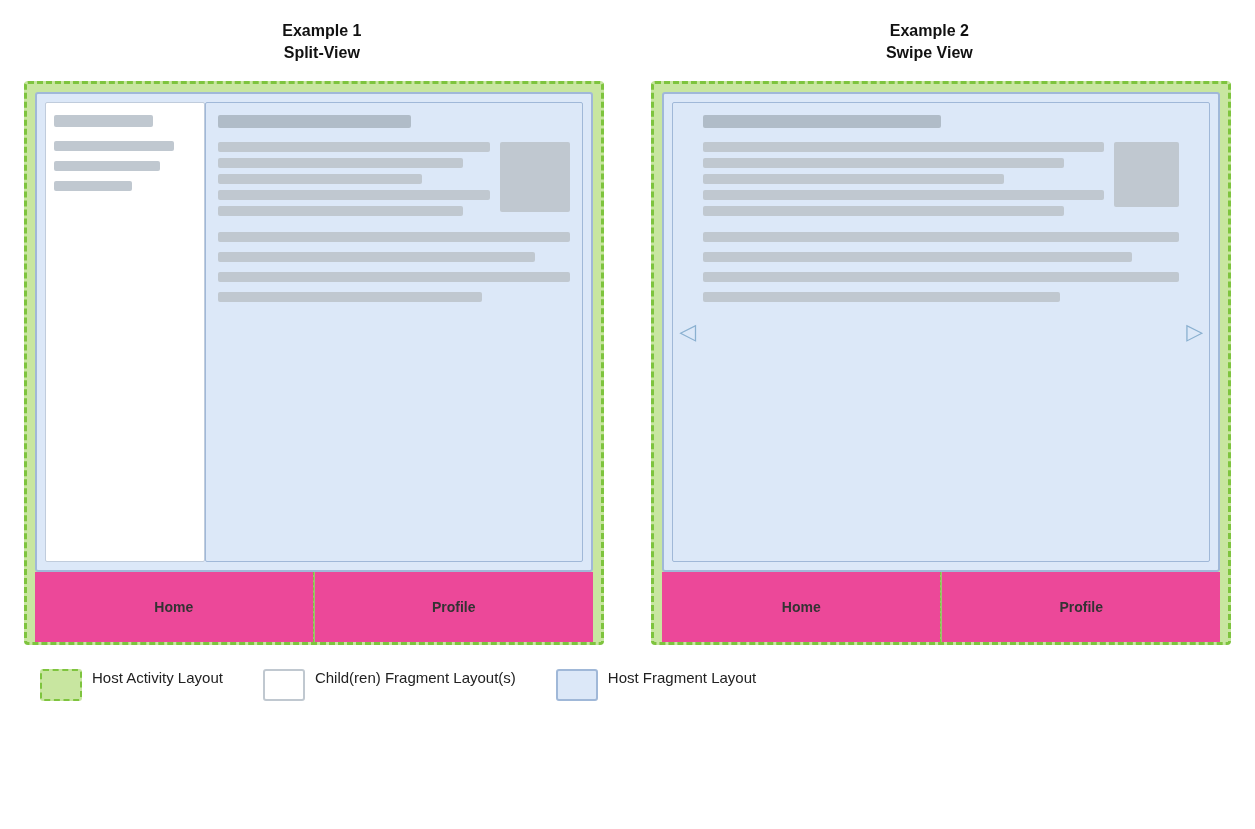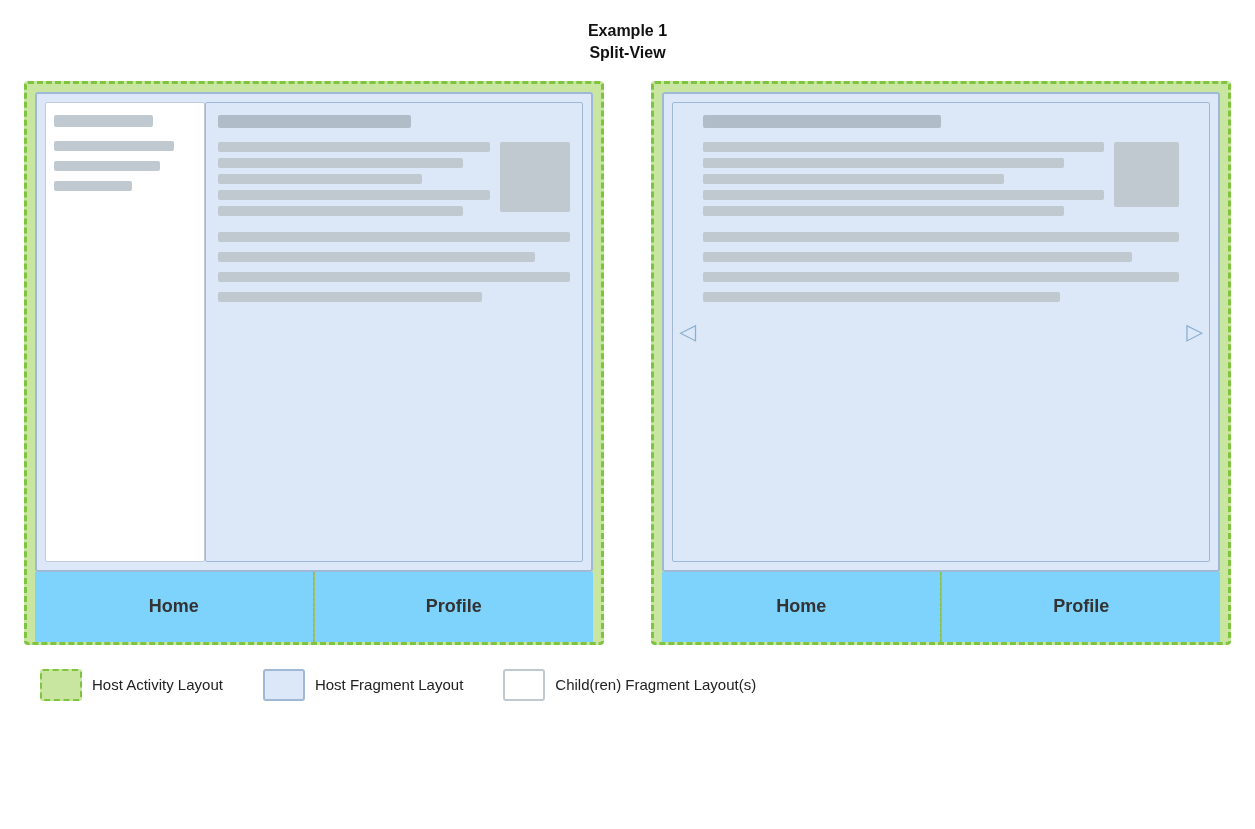--- a/index.html
+++ b/index.html
@@ -137,24 +137,24 @@
       display: flex;
       height: 70px;
       margin-top: 0;
     }
 
     .nav-item {
       flex: 1;
       display: flex;
       align-items: center;
       justify-content: center;
-      font-size: 18px;
+      font-size: 14px;
       font-weight: bold;
       color: #333;
-      background: #7dd3fc;
+      background: #ec4899;
     }
 
     .nav-divider {
       width: 2px;
       background: #a0c070;
       border-left: 1px dashed #7ec43e;
     }
 
     
     .swipe-arrow {
@@ -172,21 +172,21 @@
     .legend {
       display: flex;
       align-items: center;
       gap: 40px;
       margin-top: 16px;
       padding-left: 20px;
     }
 
     .legend-item {
       display: flex;
-      align-items: center;
+      align-items: flex-start;
       gap: 10px;
     }
 
     .legend-box {
       width: 42px;
       height: 32px;
       border-radius: 3px;
       flex-shrink: 0;
     }
 
@@ -213,20 +213,24 @@
   </style>
 </head>
 <body>
 
 <div>
 
   <div class="page-title-row">
     <div class="example-title">
       <div>Example 1</div>
       <div>Split-View</div>
+    </div>
+    <div class="example-title">
+      <div>Example 2</div>
+      <div>Swipe View</div>
     </div>
   </div>
 
   <div class="examples-row">
 
     <div class="example-container">
       <div class="host-activity">
 
         <div class="host-fragment">
           <div class="split-view-inner">
@@ -303,22 +307,22 @@
     </div>
 
   </div>
 
   <div class="legend">
     <div class="legend-item">
       <div class="legend-box legend-box-green"></div>
       <span class="legend-label">Host Activity Layout</span>
     </div>
     <div class="legend-item">
+      <div class="legend-box legend-box-white"></div>
+      <span class="legend-label">Child(ren) Fragment Layout(s)</span>
+    </div>
+    <div class="legend-item">
       <div class="legend-box legend-box-blue"></div>
       <span class="legend-label">Host Fragment Layout</span>
     </div>
-    <div class="legend-item">
-      <div class="legend-box legend-box-white"></div>
-      <span class="legend-label">Child(ren) Fragment Layout(s)</span>
-    </div>
   </div>
 
 </div>
 
 </body></html>

